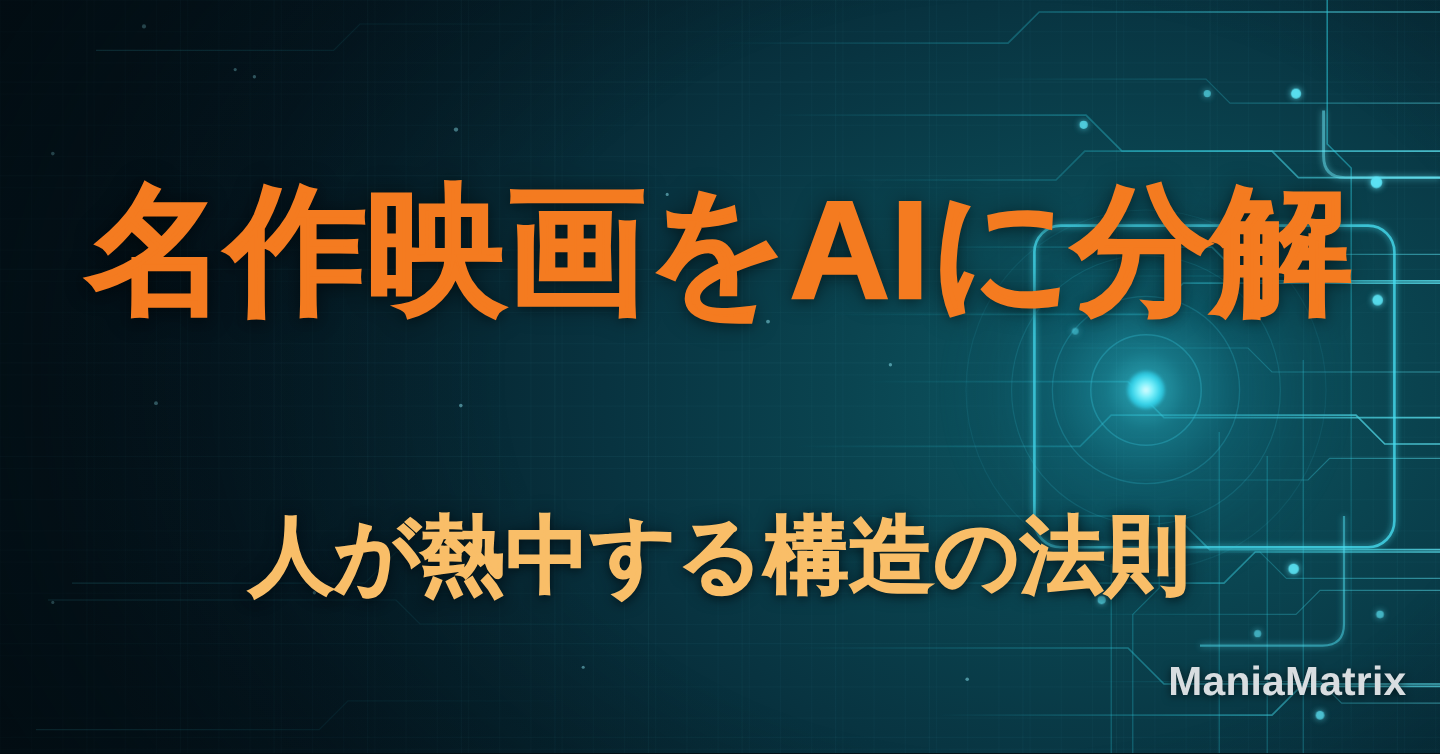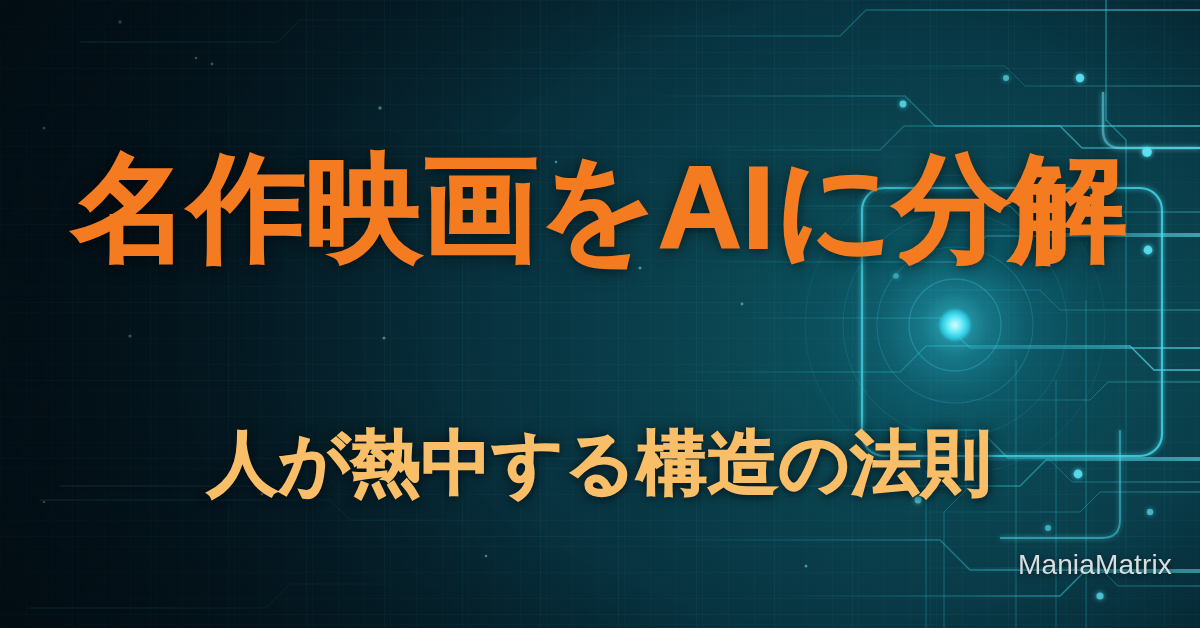--- a/index.html
+++ b/index.html
@@ -78,22 +78,22 @@
     font-size:70px;
     line-height:1;
     white-space:nowrap;
     letter-spacing:.01em;
     -webkit-text-stroke:1.5px #f9be68;
     text-shadow:0 0 14px rgba(4,20,28,.85), 0 2px 8px rgba(0,0,0,.5);
   }
   #brand{
     position:absolute;right:28px;top:549px;
     color:#d8dde0;
-    font-weight:400;
-    font-size:28px;
+    font-weight:700;
+    font-size:34px;
     letter-spacing:.005em;
     text-shadow:0 2px 7px rgba(0,0,0,.6);
   }
 </style>
 </head>
 <body>
 
 <div id="thumb">
 
   <div class="bg-base"></div>

